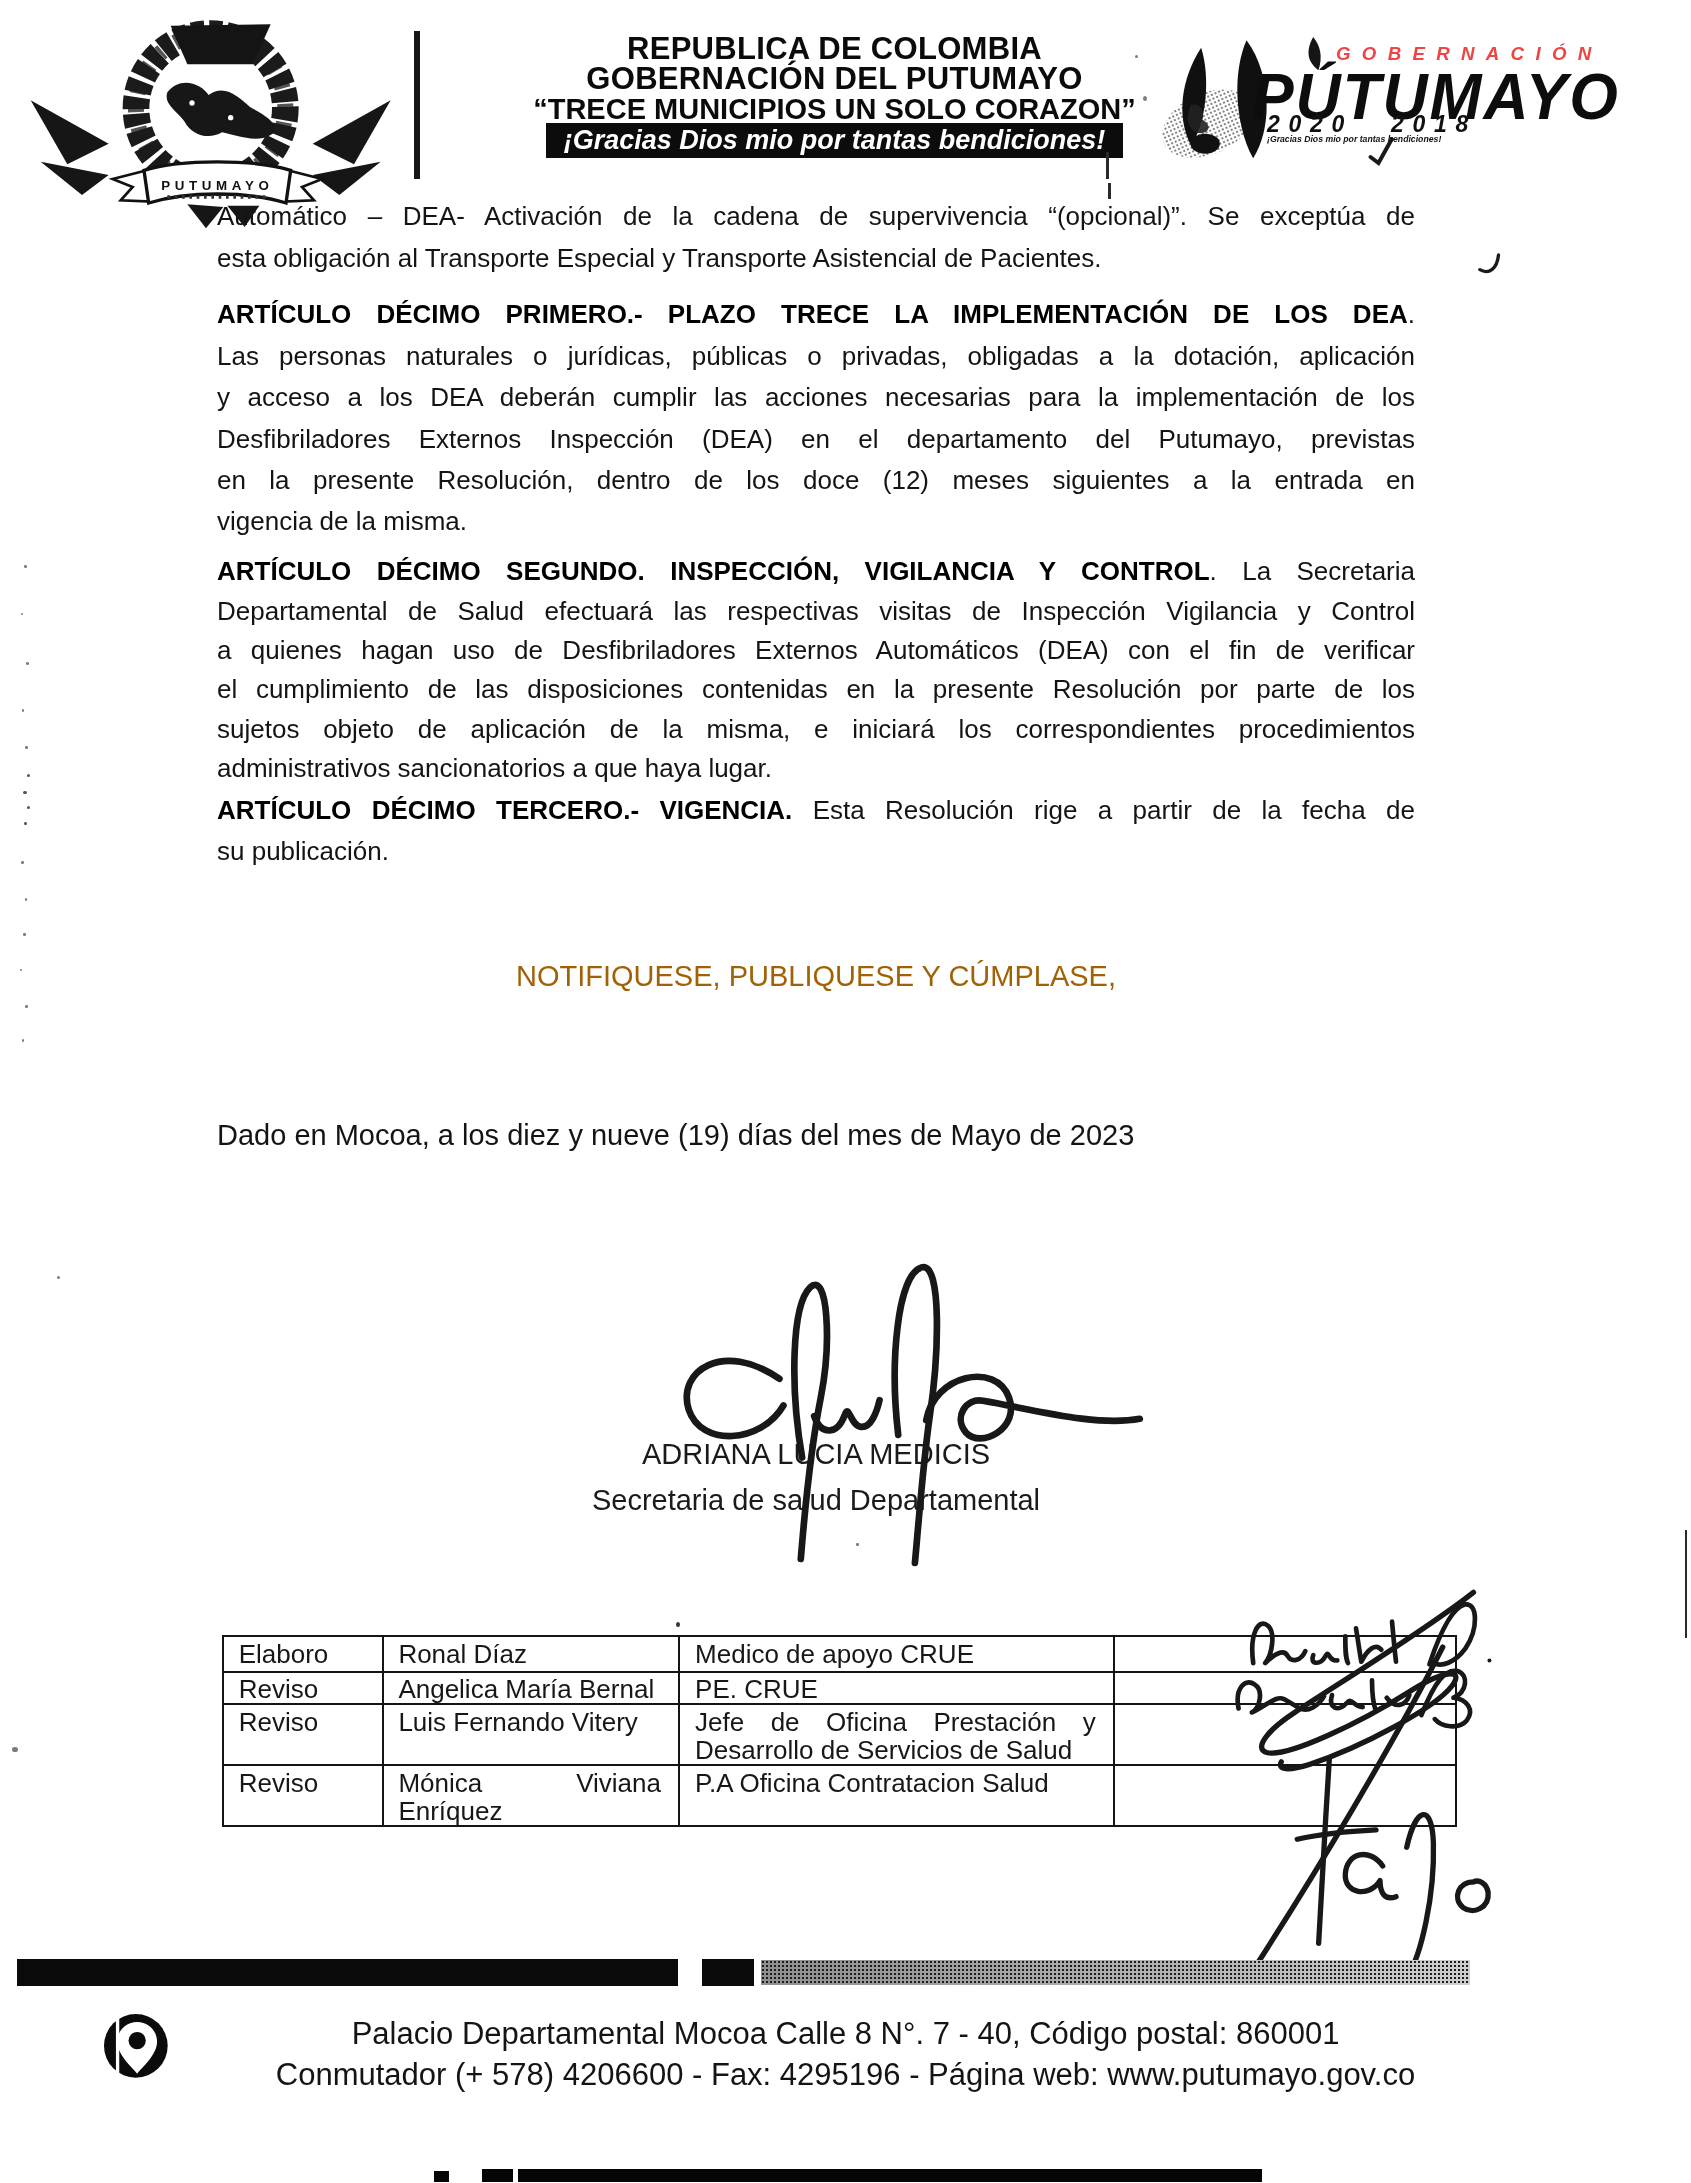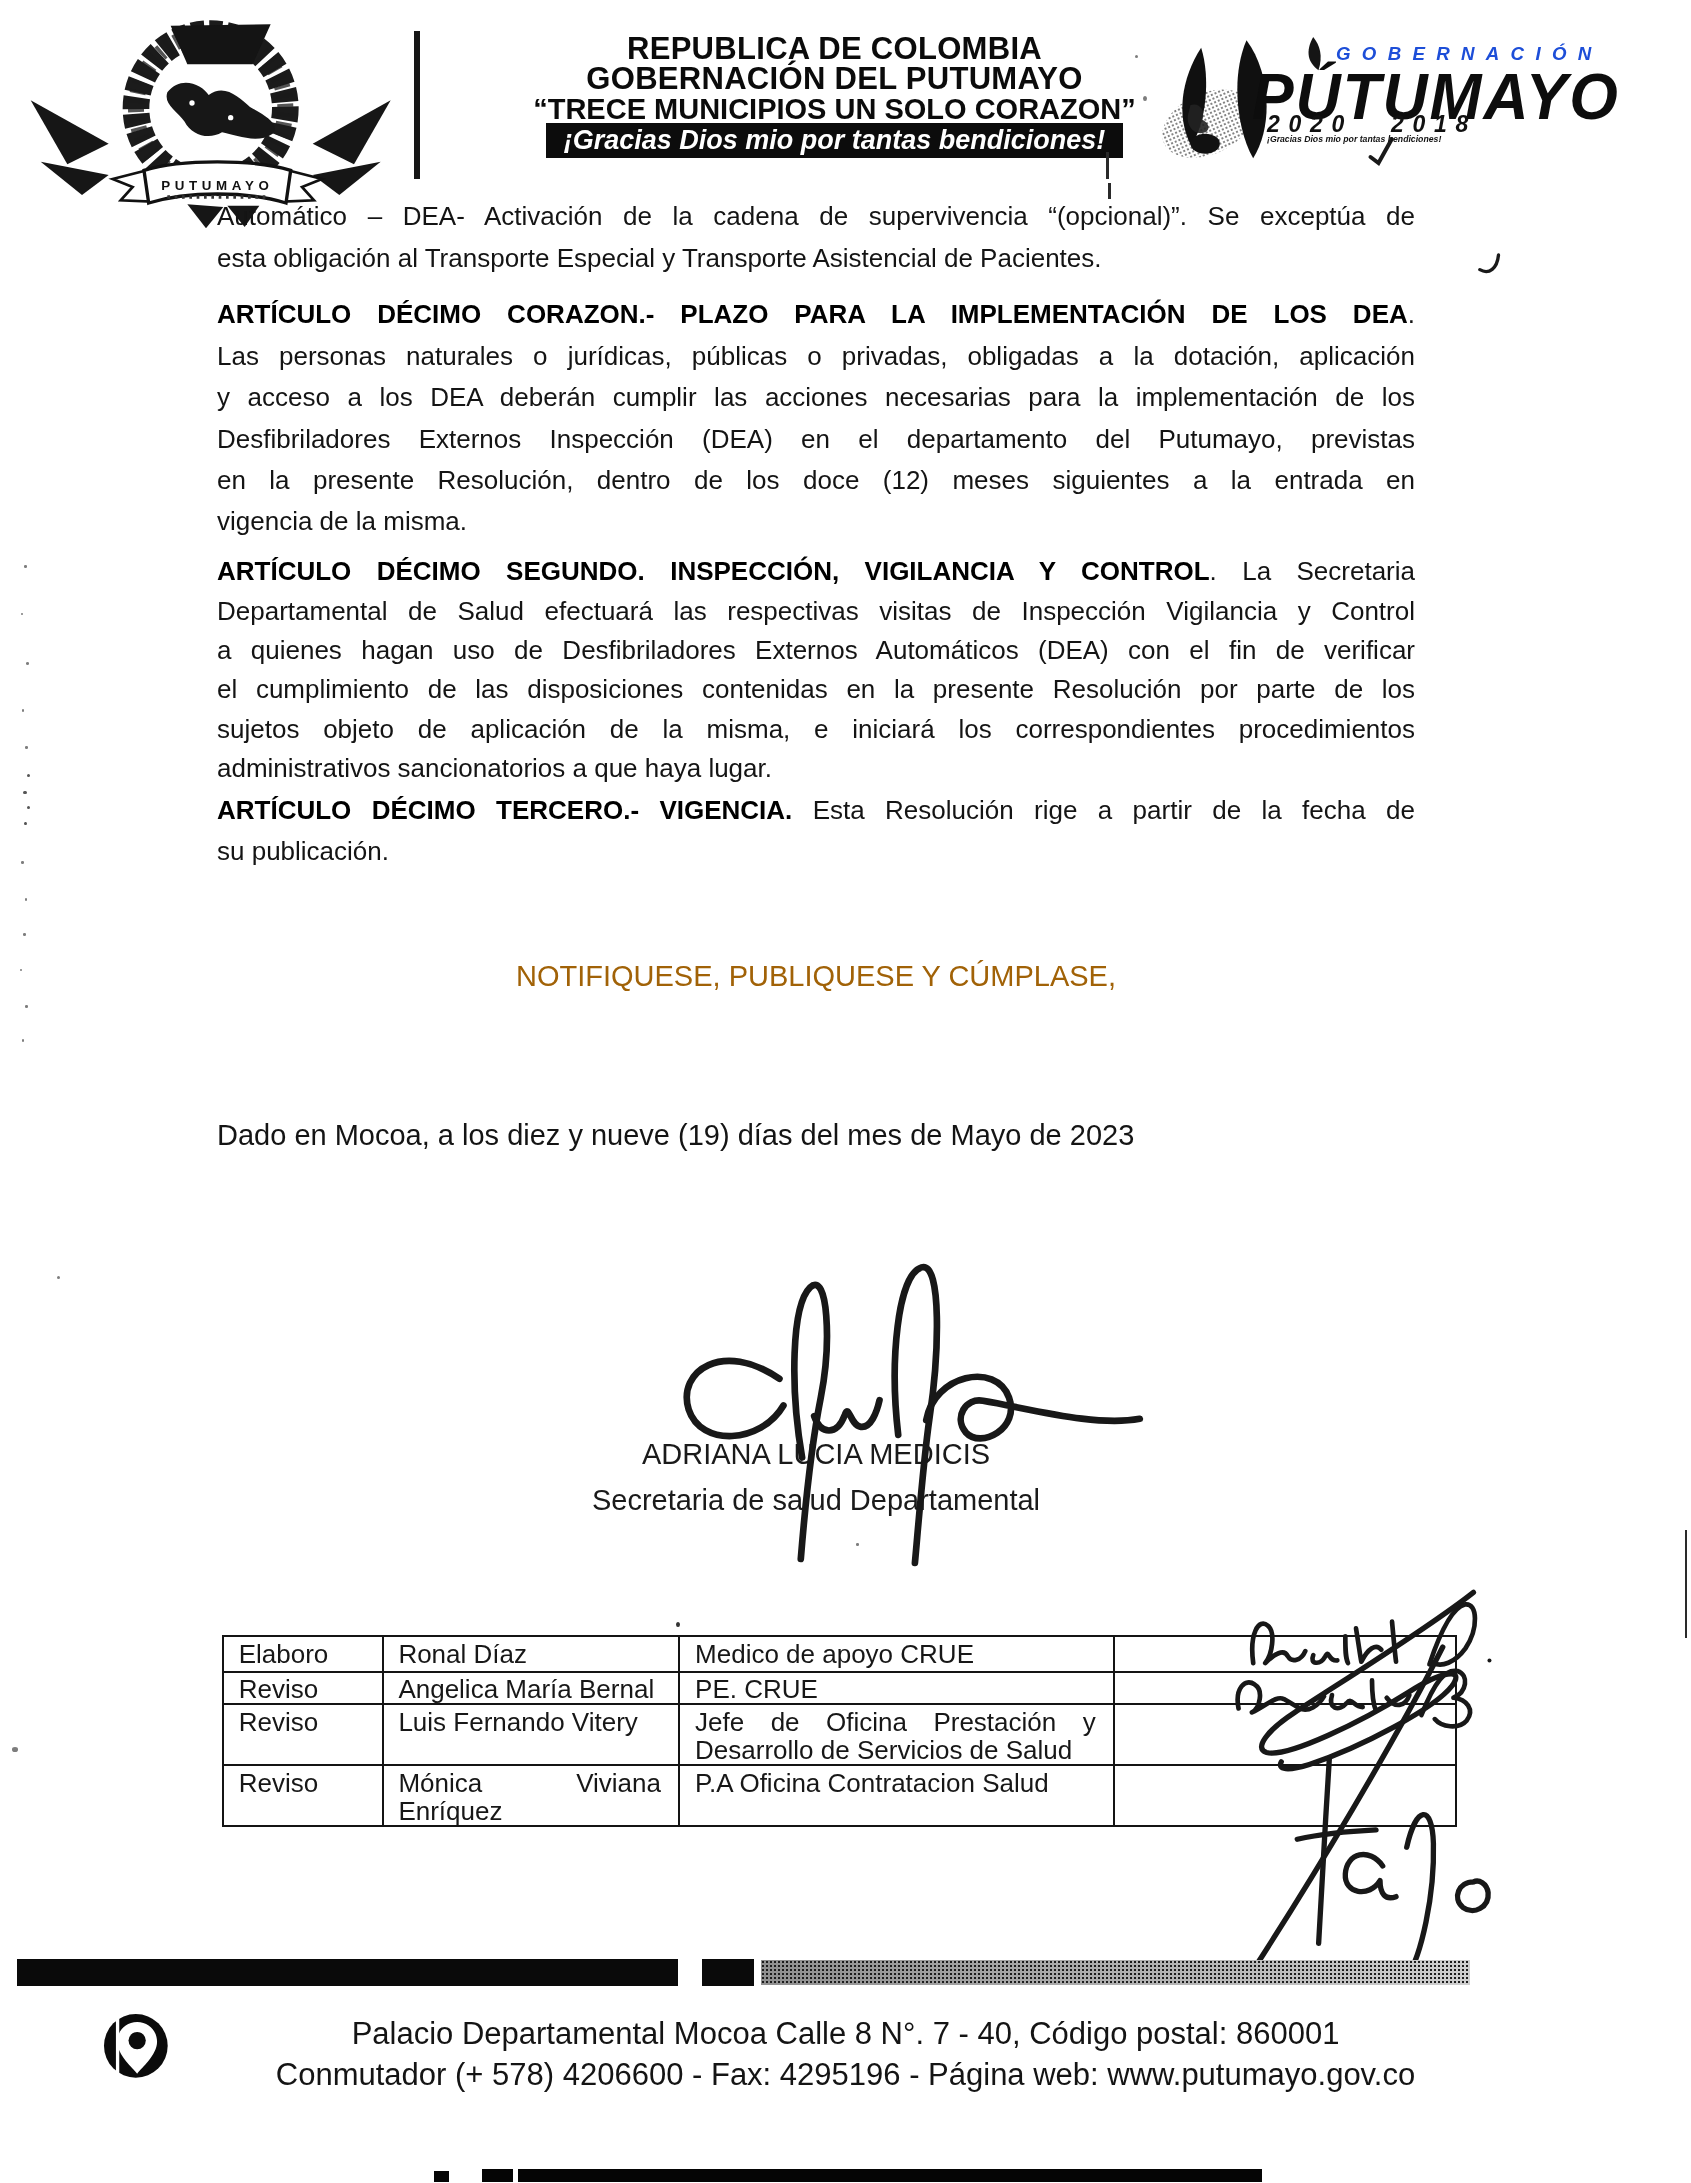--- a/index.html
+++ b/index.html
@@ -13,21 +13,21 @@
   .hdr1{top:31px;font-size:31px;letter-spacing:0.3px;}
   .hdr2{top:61px;font-size:31px;letter-spacing:0.3px;}
   .hdr3{top:93px;font-size:29px;}
   .hdr-banner{
     position:absolute;left:546px;top:123px;width:577px;height:35px;background:#0c0c0c;
     display:flex;align-items:center;justify-content:center;
   }
   .hdr-banner span{color:#ffffff;font-size:27px;font-weight:bold;font-style:italic;white-space:nowrap;}
   .vrule{position:absolute;left:414px;top:31px;width:6px;height:148px;background:#161616;}
   
-  .logo-top{position:absolute;left:1336px;top:43px;font-size:18.7px;font-weight:bold;font-style:italic;letter-spacing:11.3px;color:#1d4ed8;white-space:nowrap;}
+  .logo-top{position:absolute;left:1336px;top:43px;font-size:18.7px;font-weight:bold;font-style:italic;letter-spacing:11.3px;color:#ef4444;white-space:nowrap;}
   .logo-name{position:absolute;left:1252px;top:59px;font-size:65px;font-weight:bold;font-style:italic;letter-spacing:2px;color:#0d0d0d;white-space:nowrap;transform:scaleX(.96);transform-origin:left top;}
   .logo-years{position:absolute;left:1267px;top:111px;font-size:23px;font-weight:bold;font-style:italic;letter-spacing:8.7px;word-spacing:23px;color:#111;white-space:nowrap;}
   .logo-tag{position:absolute;left:1267px;top:134px;font-size:8.7px;font-weight:bold;font-style:italic;color:#111;white-space:nowrap;}
   
   .bl{position:absolute;left:217px;width:1198px;height:37px;font-size:26px;line-height:37px;color:#141414;
       text-align:justify;white-space:normal;}
   .bl.j{text-align-last:justify;}
   .bl.last{text-align:left;text-align-last:left;}
   .bl b{font-weight:bold;color:#000;}
   .center-line{position:absolute;left:217px;width:1198px;text-align:center;font-size:29px;color:#a16207;white-space:nowrap;}
@@ -105,21 +105,21 @@
     <path d="M506,357 C504,377 492,387 478,379" stroke="#1a1a1a" stroke-width="5" fill="none" stroke-linecap="round"></path>
   </svg>
   <div class="logo-top">GOBERNACIÓN</div>
   <div class="logo-name">PÚTUMAYO</div>
   <div class="logo-years">2020 2018</div>
   <div class="logo-tag">¡Gracias Dios mio por tantas bendiciones!</div>
 
   <div class="bl j" style="top:198px"><b></b><span>Automático – DEA- Activación de la cadena de supervivencia “(opcional)”. Se exceptúa de</span></div>
   <div class="bl last" style="top:240px"><b></b><span>esta obligación al Transporte Especial y Transporte Asistencial de Pacientes.</span></div>
 
-  <div class="bl j" style="top:296px"><b>ARTÍCULO DÉCIMO CORAZON.- PLAZO PARA LA IMPLEMENTACIÓN DE LOS DEA</b><span>.</span></div>
+  <div class="bl j" style="top:296px"><b>ARTÍCULO DÉCIMO PRIMERO.- PLAZO TRECE LA IMPLEMENTACIÓN DE LOS DEA</b><span>.</span></div>
   <div class="bl j" style="top:338px"><b></b><span>Las personas naturales o jurídicas, públicas o privadas, obligadas a la dotación, aplicación</span></div>
   <div class="bl j" style="top:379px"><b></b><span>y acceso a los DEA deberán cumplir las acciones necesarias para la implementación de los</span></div>
   <div class="bl j" style="top:421px"><b></b><span>Desfibriladores Externos Inspección (DEA) en el departamento del Putumayo, previstas</span></div>
   <div class="bl j" style="top:462px"><b></b><span>en la presente Resolución, dentro de los doce (12) meses siguientes a la entrada en</span></div>
   <div class="bl last" style="top:503px"><b></b><span>vigencia de la misma.</span></div>
 
   <div class="bl j" style="top:553px"><b>ARTÍCULO DÉCIMO SEGUNDO. INSPECCIÓN, VIGILANCIA Y CONTROL</b><span>. La Secretaria</span></div>
   <div class="bl j" style="top:593px"><b></b><span>Departamental de Salud efectuará las respectivas visitas de Inspección Vigilancia y Control</span></div>
   <div class="bl j" style="top:632px"><b></b><span>a quienes hagan uso de Desfibriladores Externos Automáticos (DEA) con el fin de verificar</span></div>
   <div class="bl j" style="top:671px"><b></b><span>el cumplimiento de las disposiciones contenidas en la presente Resolución por parte de los</span></div>

